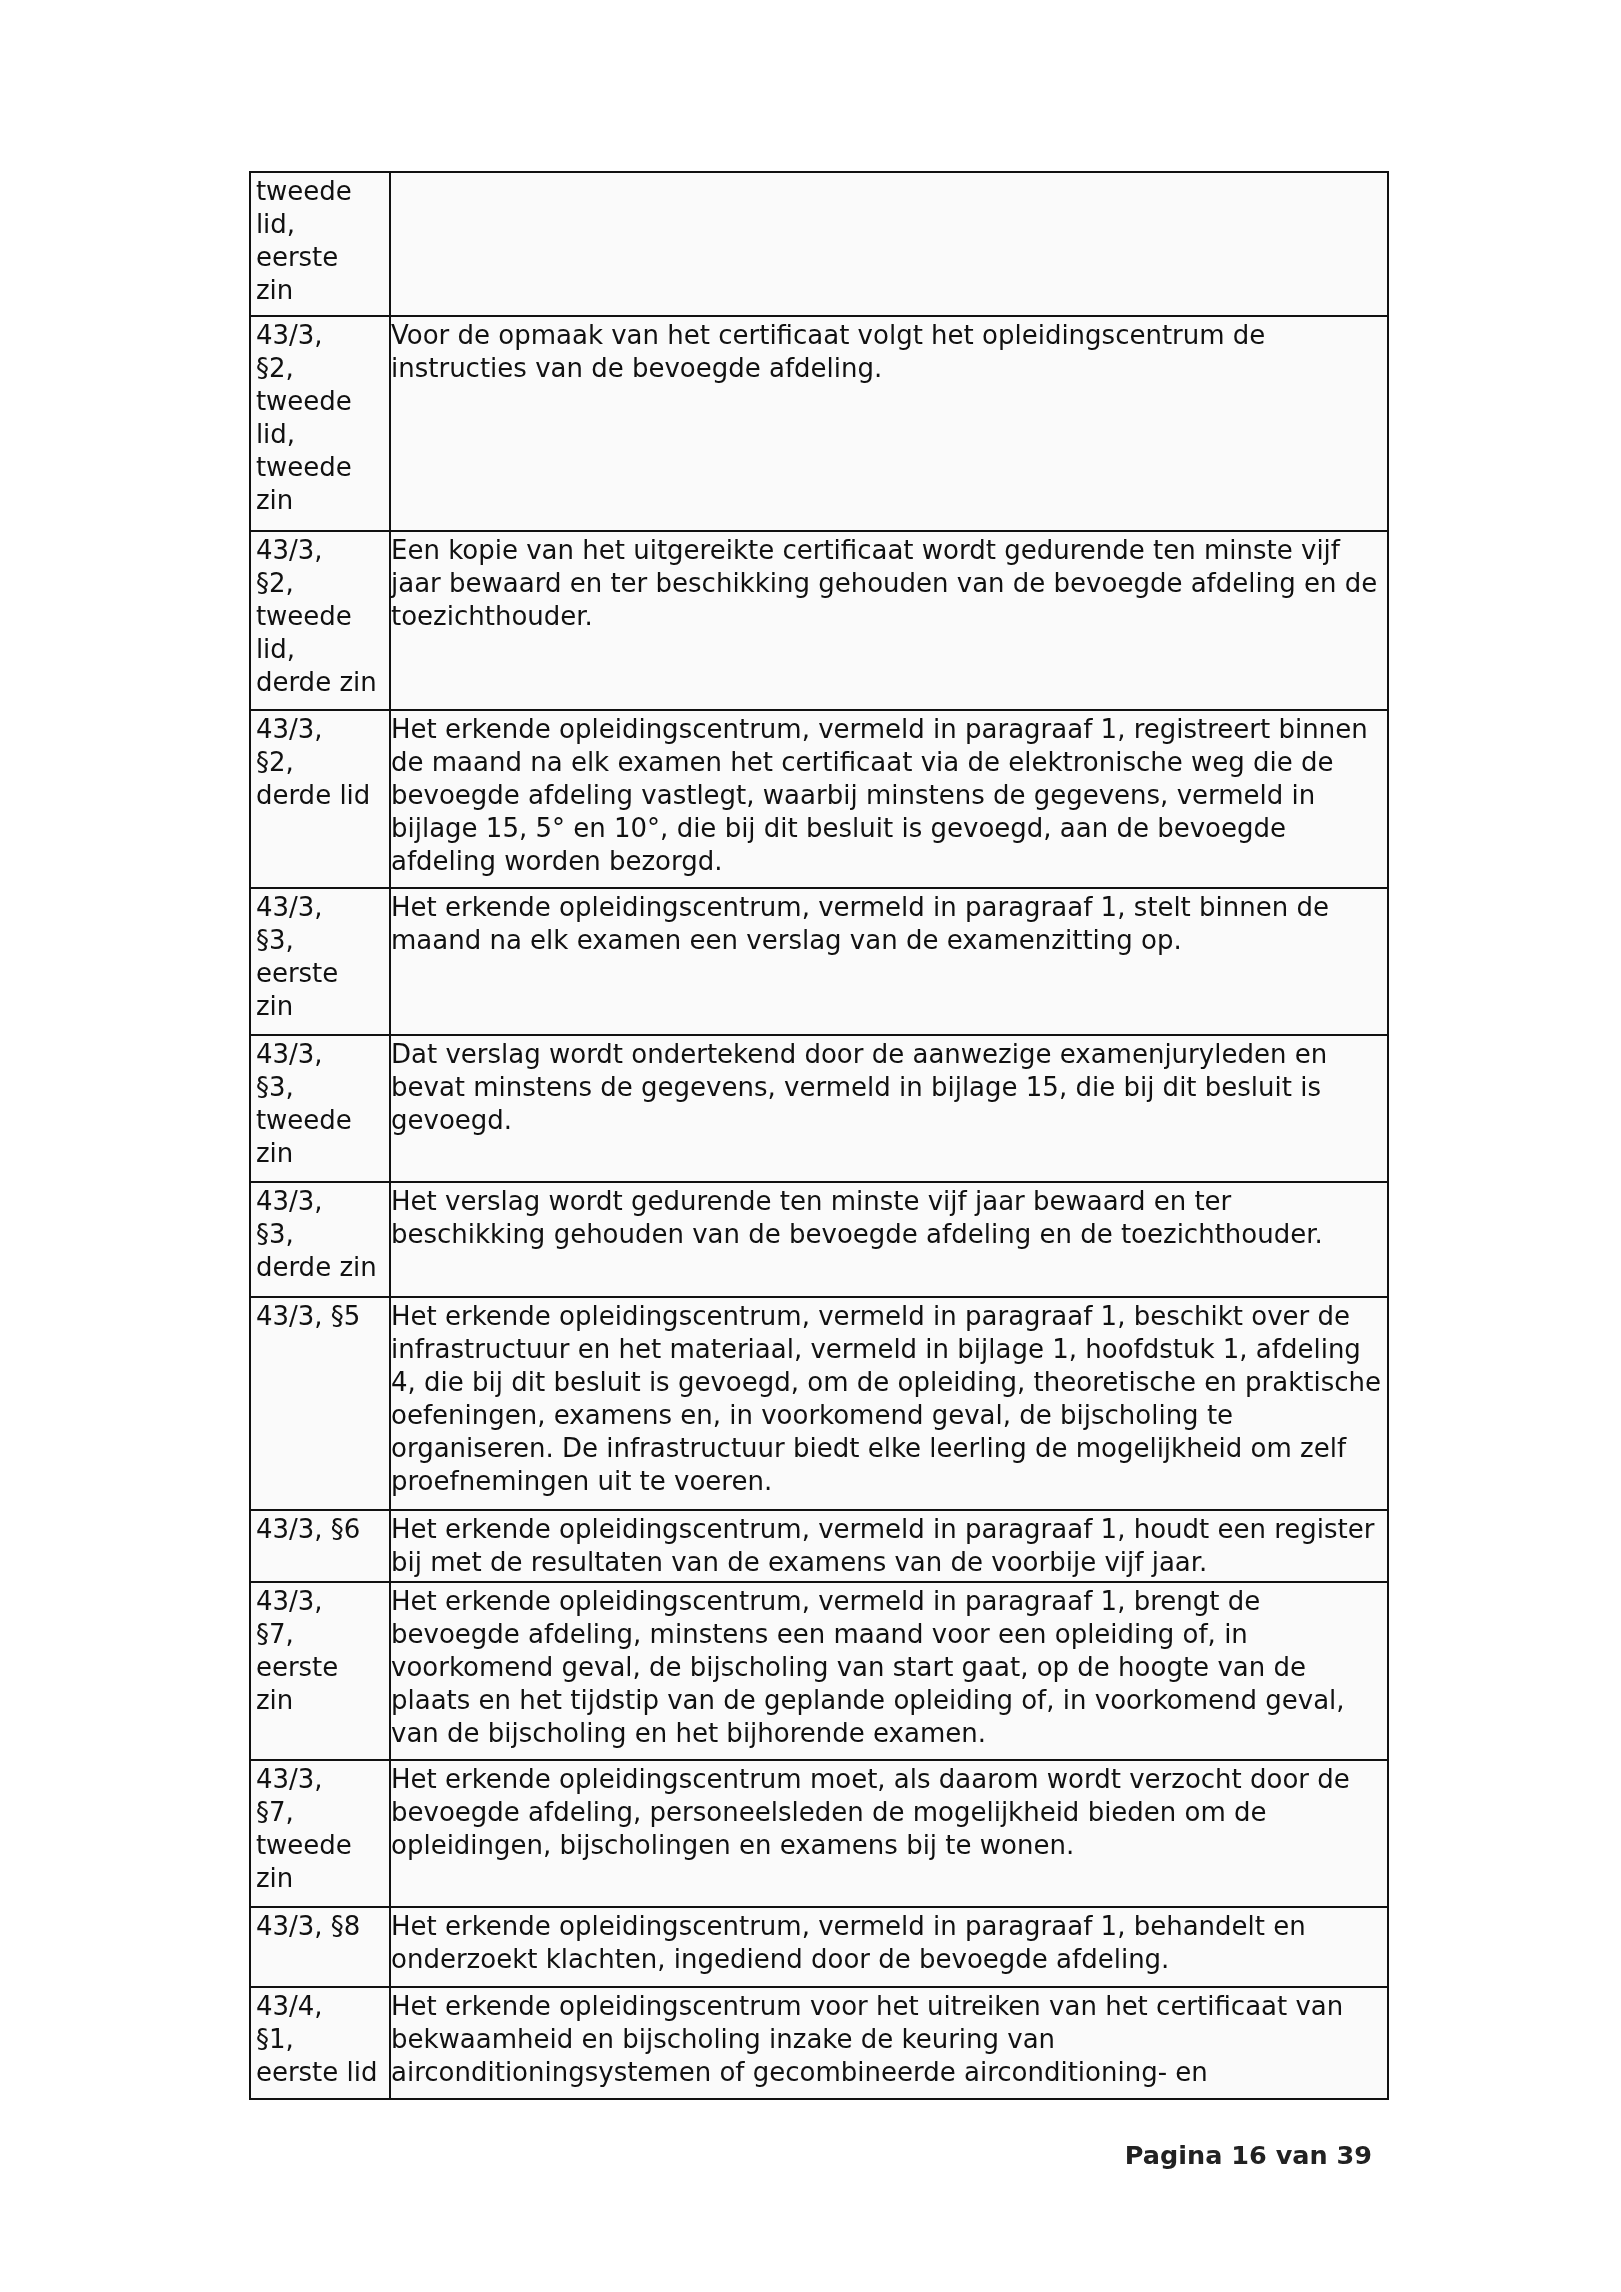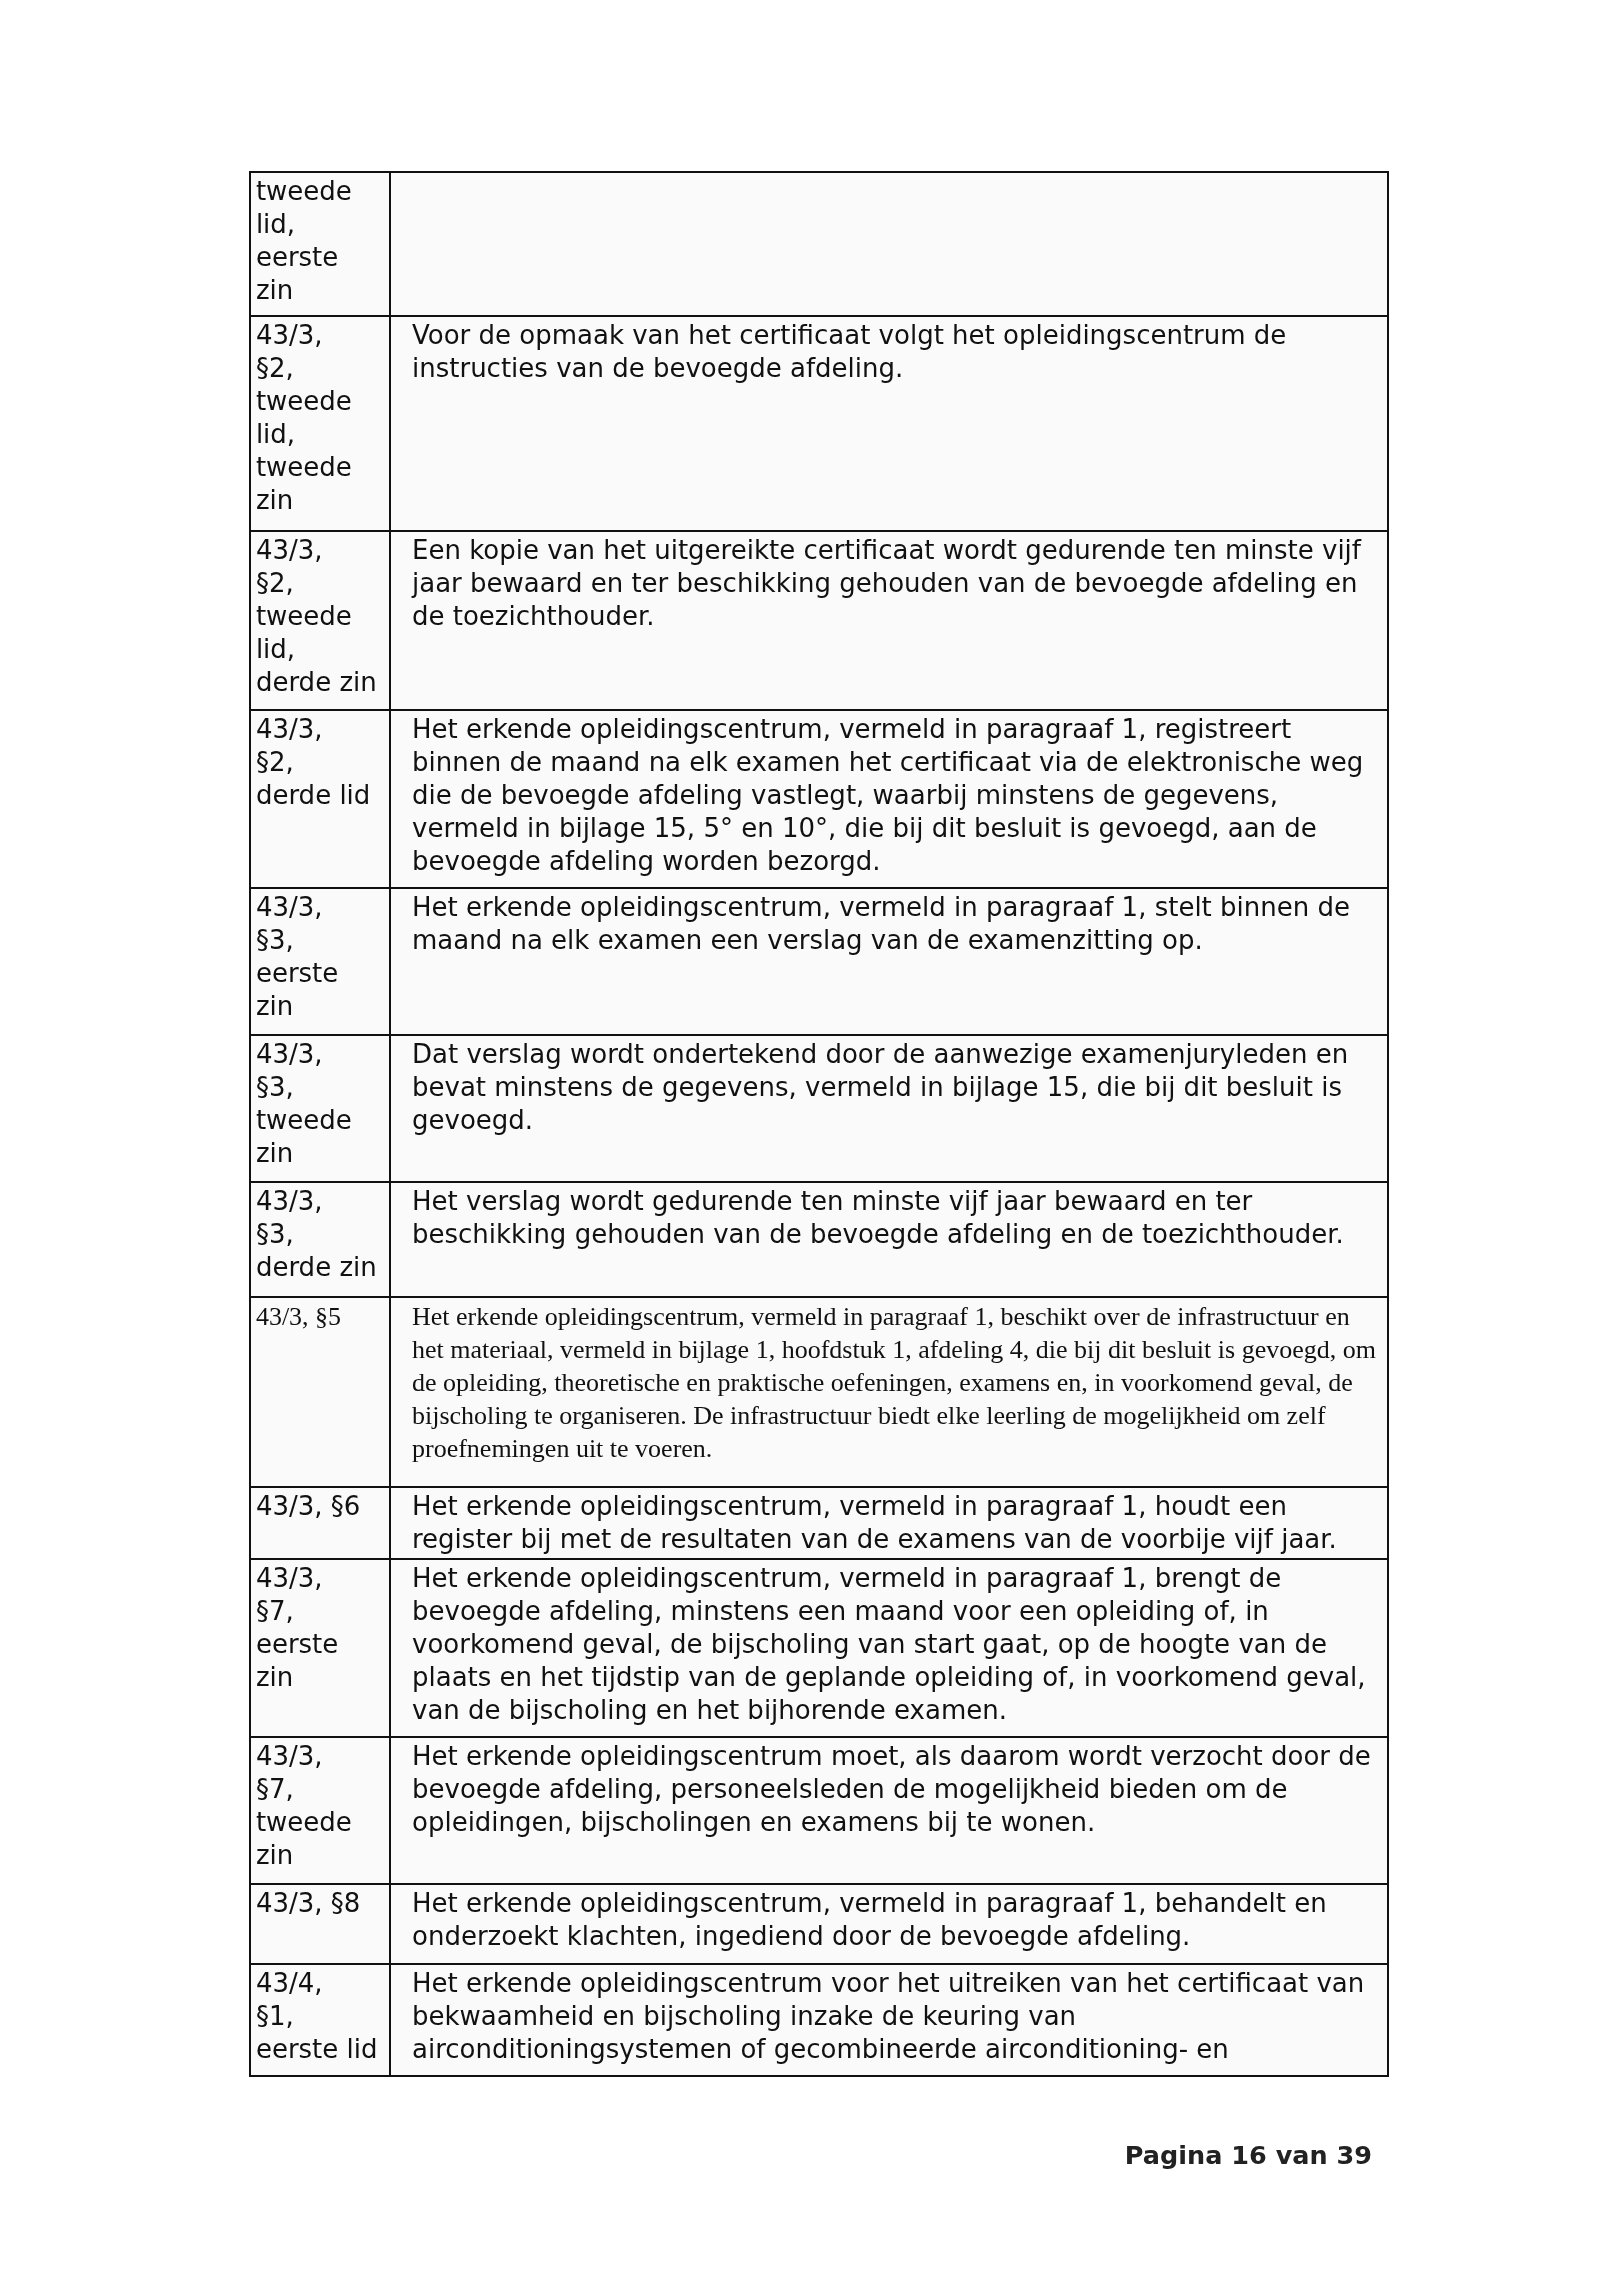--- a/index.html
+++ b/index.html
@@ -1,21 +1,21 @@
 <!DOCTYPE html>
 <html><head>
 <meta charset="utf-8">
 <style>
   html, body { margin:0; padding:0; background:#ffffff; }
   body { width:1621px; height:2293px; position:relative; font-family:"DejaVu Sans", sans-serif; color:#111; }
   .page { position:absolute; left:0; top:0; width:1621px; height:2293px; background:#fff; }
   table.doc { position:absolute; left:249px; top:171px; width:1140px; border-collapse:collapse; border:2.9px solid #111; background:#fafafa; table-layout:fixed; }
   table.doc td { border:2px solid #111; vertical-align:top; padding:2px 3.9px 2px 4.9px; font-size:26px; line-height:33px; }
   table.doc td.ref { width:131px; padding-left:4.9px; }
-  table.doc td.txt { padding-left:21px;border-radius:15px; }
+  table.doc td.txt { padding-left:0;border-radius:15px; }
   .footer { position:absolute; right:249px; top:2139px; font-size:25.5px; line-height:33px; color:#222;font-weight:bold; }
 </style>
 </head>
 <body>
 
 <div class="page">
   <table class="doc">
     <colgroup>
         <col style="width:140px">
         <col>
@@ -78,21 +78,21 @@
           <td class="txt">Dat verslag wordt ondertekend door de aanwezige examenjuryleden en bevat minstens de gegevens, vermeld in bijlage 15, die bij dit besluit is gevoegd.</td>
         </tr>
         <tr style="height: 115px;">
           <td class="ref">
             <div>43/3,</div>
             <div>§3,</div>
             <div>derde zin</div>
           </td>
           <td class="txt">Het verslag wordt gedurende ten minste vijf jaar bewaard en ter beschikking gehouden van de bevoegde afdeling en de toezichthouder.</td>
         </tr>
-        <tr style="height: 190px; font-family: Liberation Serif, serif;">
+        <tr style="height: 213px;">
           <td class="ref">
             <div>43/3, §5</div>
           </td>
           <td class="txt">Het erkende opleidingscentrum, vermeld in paragraaf 1, beschikt over de infrastructuur en het materiaal, vermeld in bijlage 1, hoofdstuk 1, afdeling 4, die bij dit besluit is gevoegd, om de opleiding, theoretische en praktische oefeningen, examens en, in voorkomend geval, de bijscholing te organiseren. De infrastructuur biedt elke leerling de mogelijkheid om zelf proefnemingen uit te voeren.</td>
         </tr>
         <tr style="height: 68px;">
           <td class="ref">
             <div>43/3, §6</div>
           </td>
           <td class="txt">Het erkende opleidingscentrum, vermeld in paragraaf 1, houdt een register bij met de resultaten van de examens van de voorbije vijf jaar.</td>

